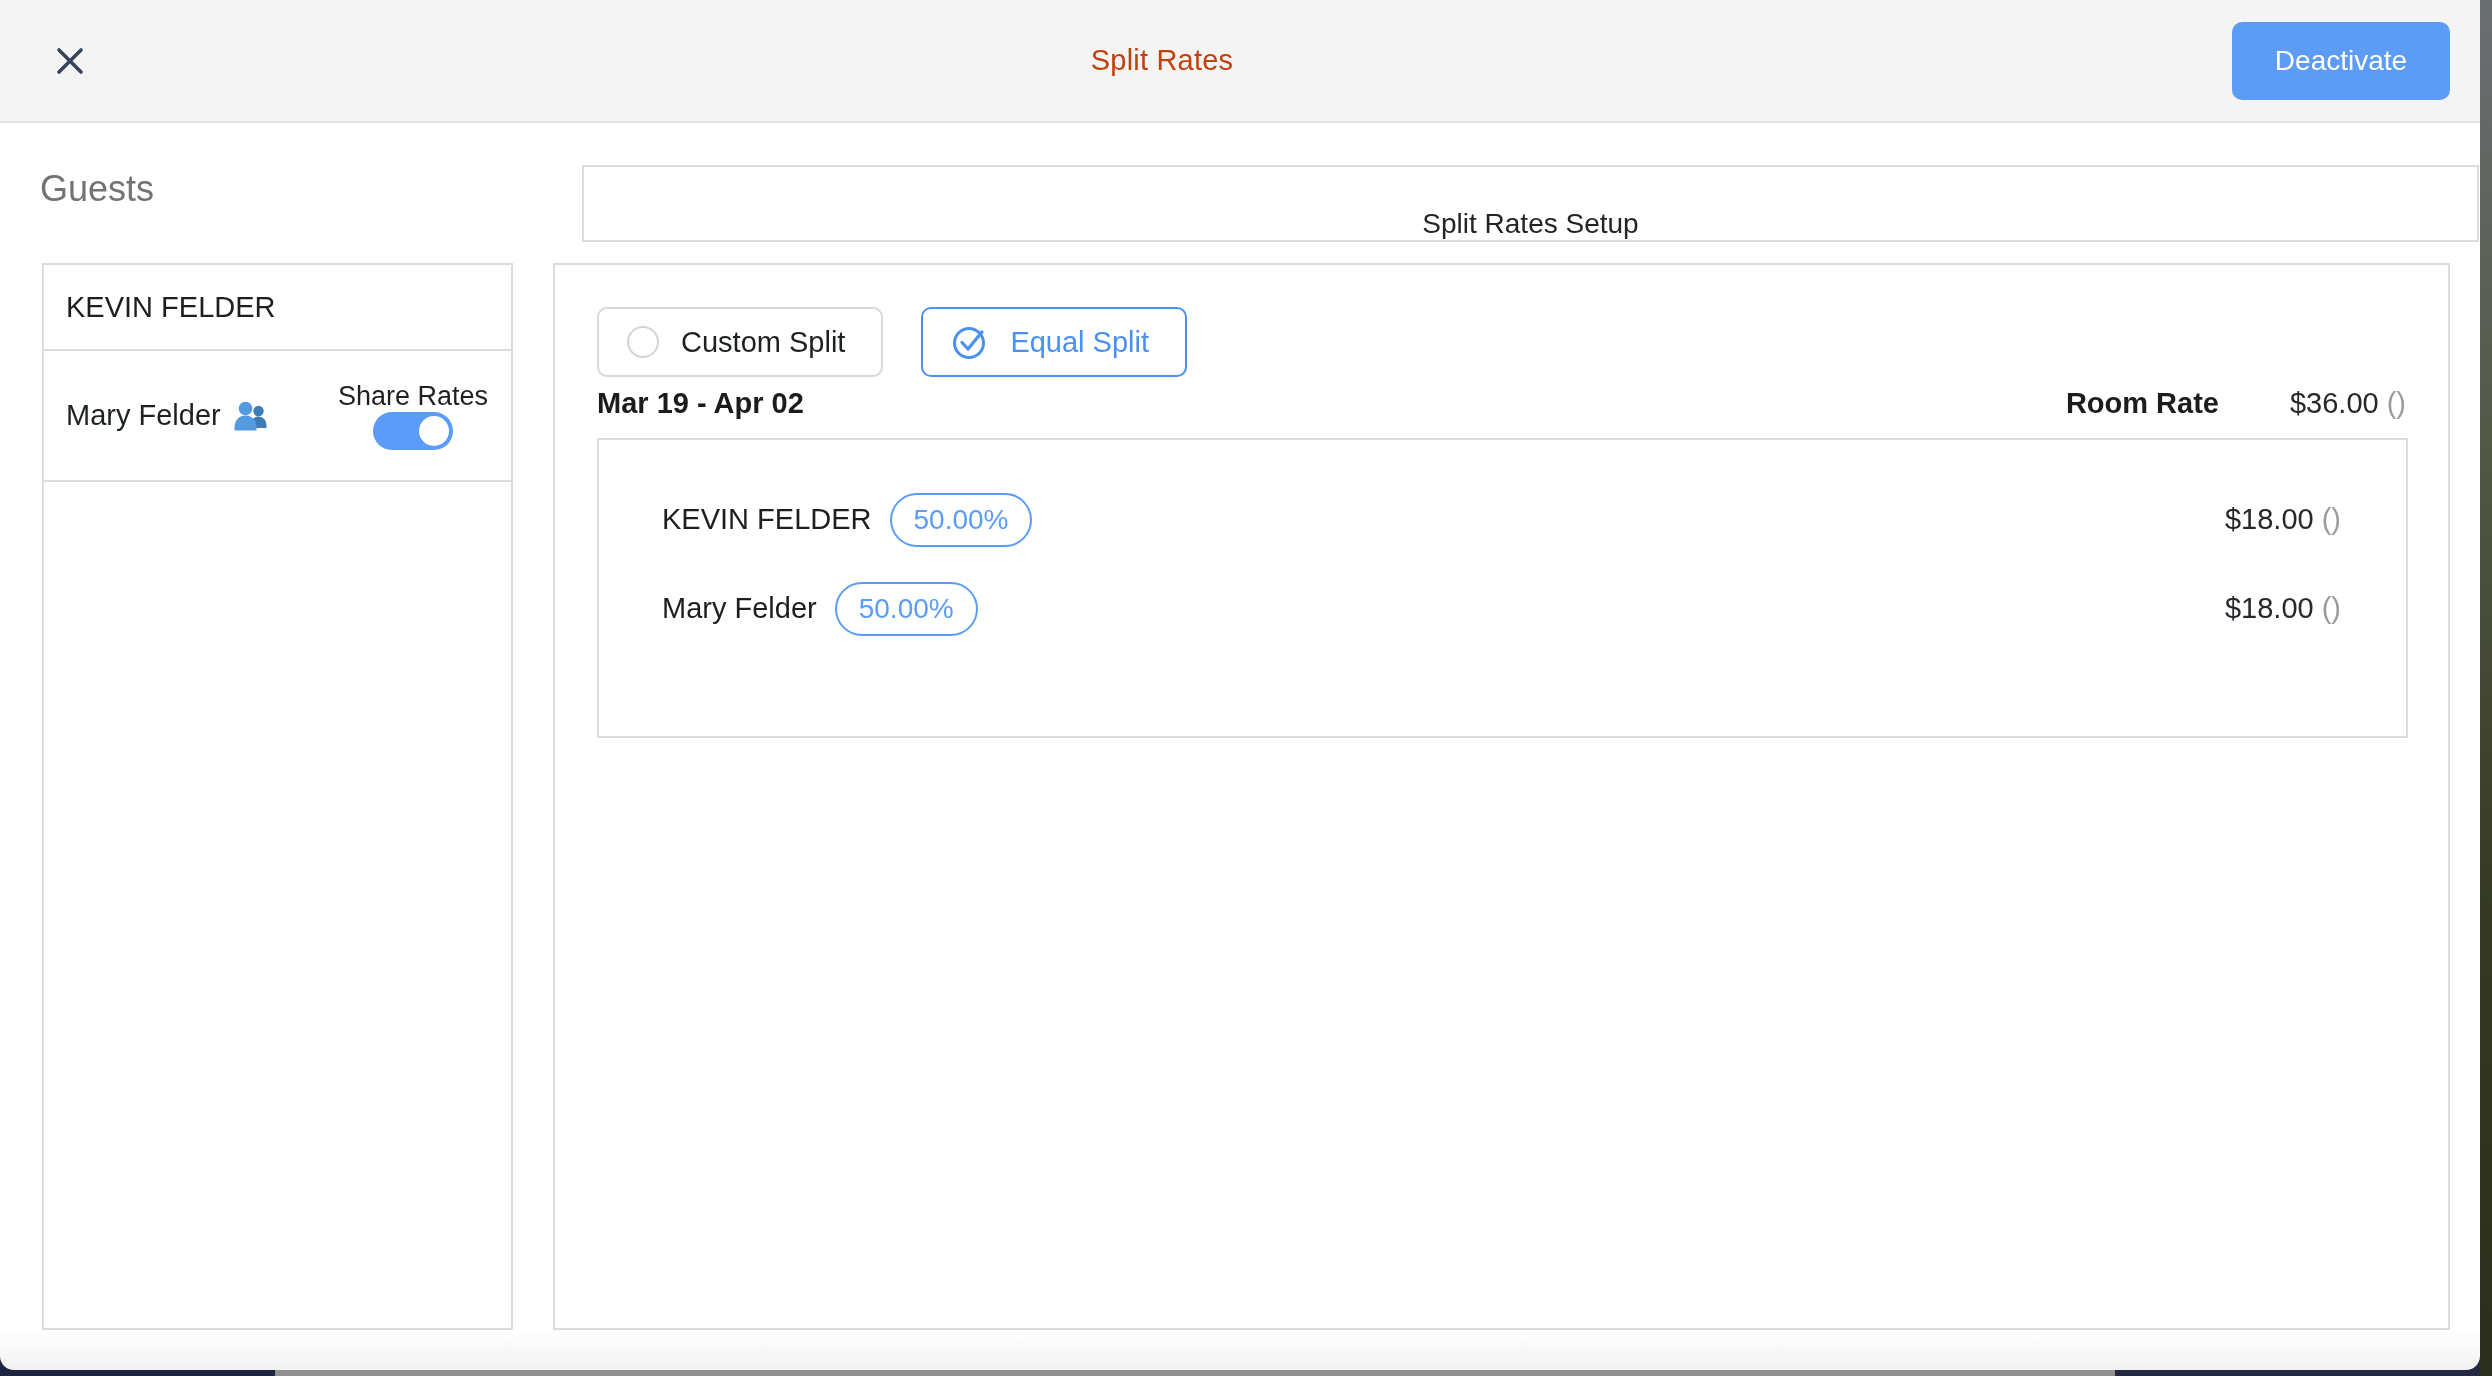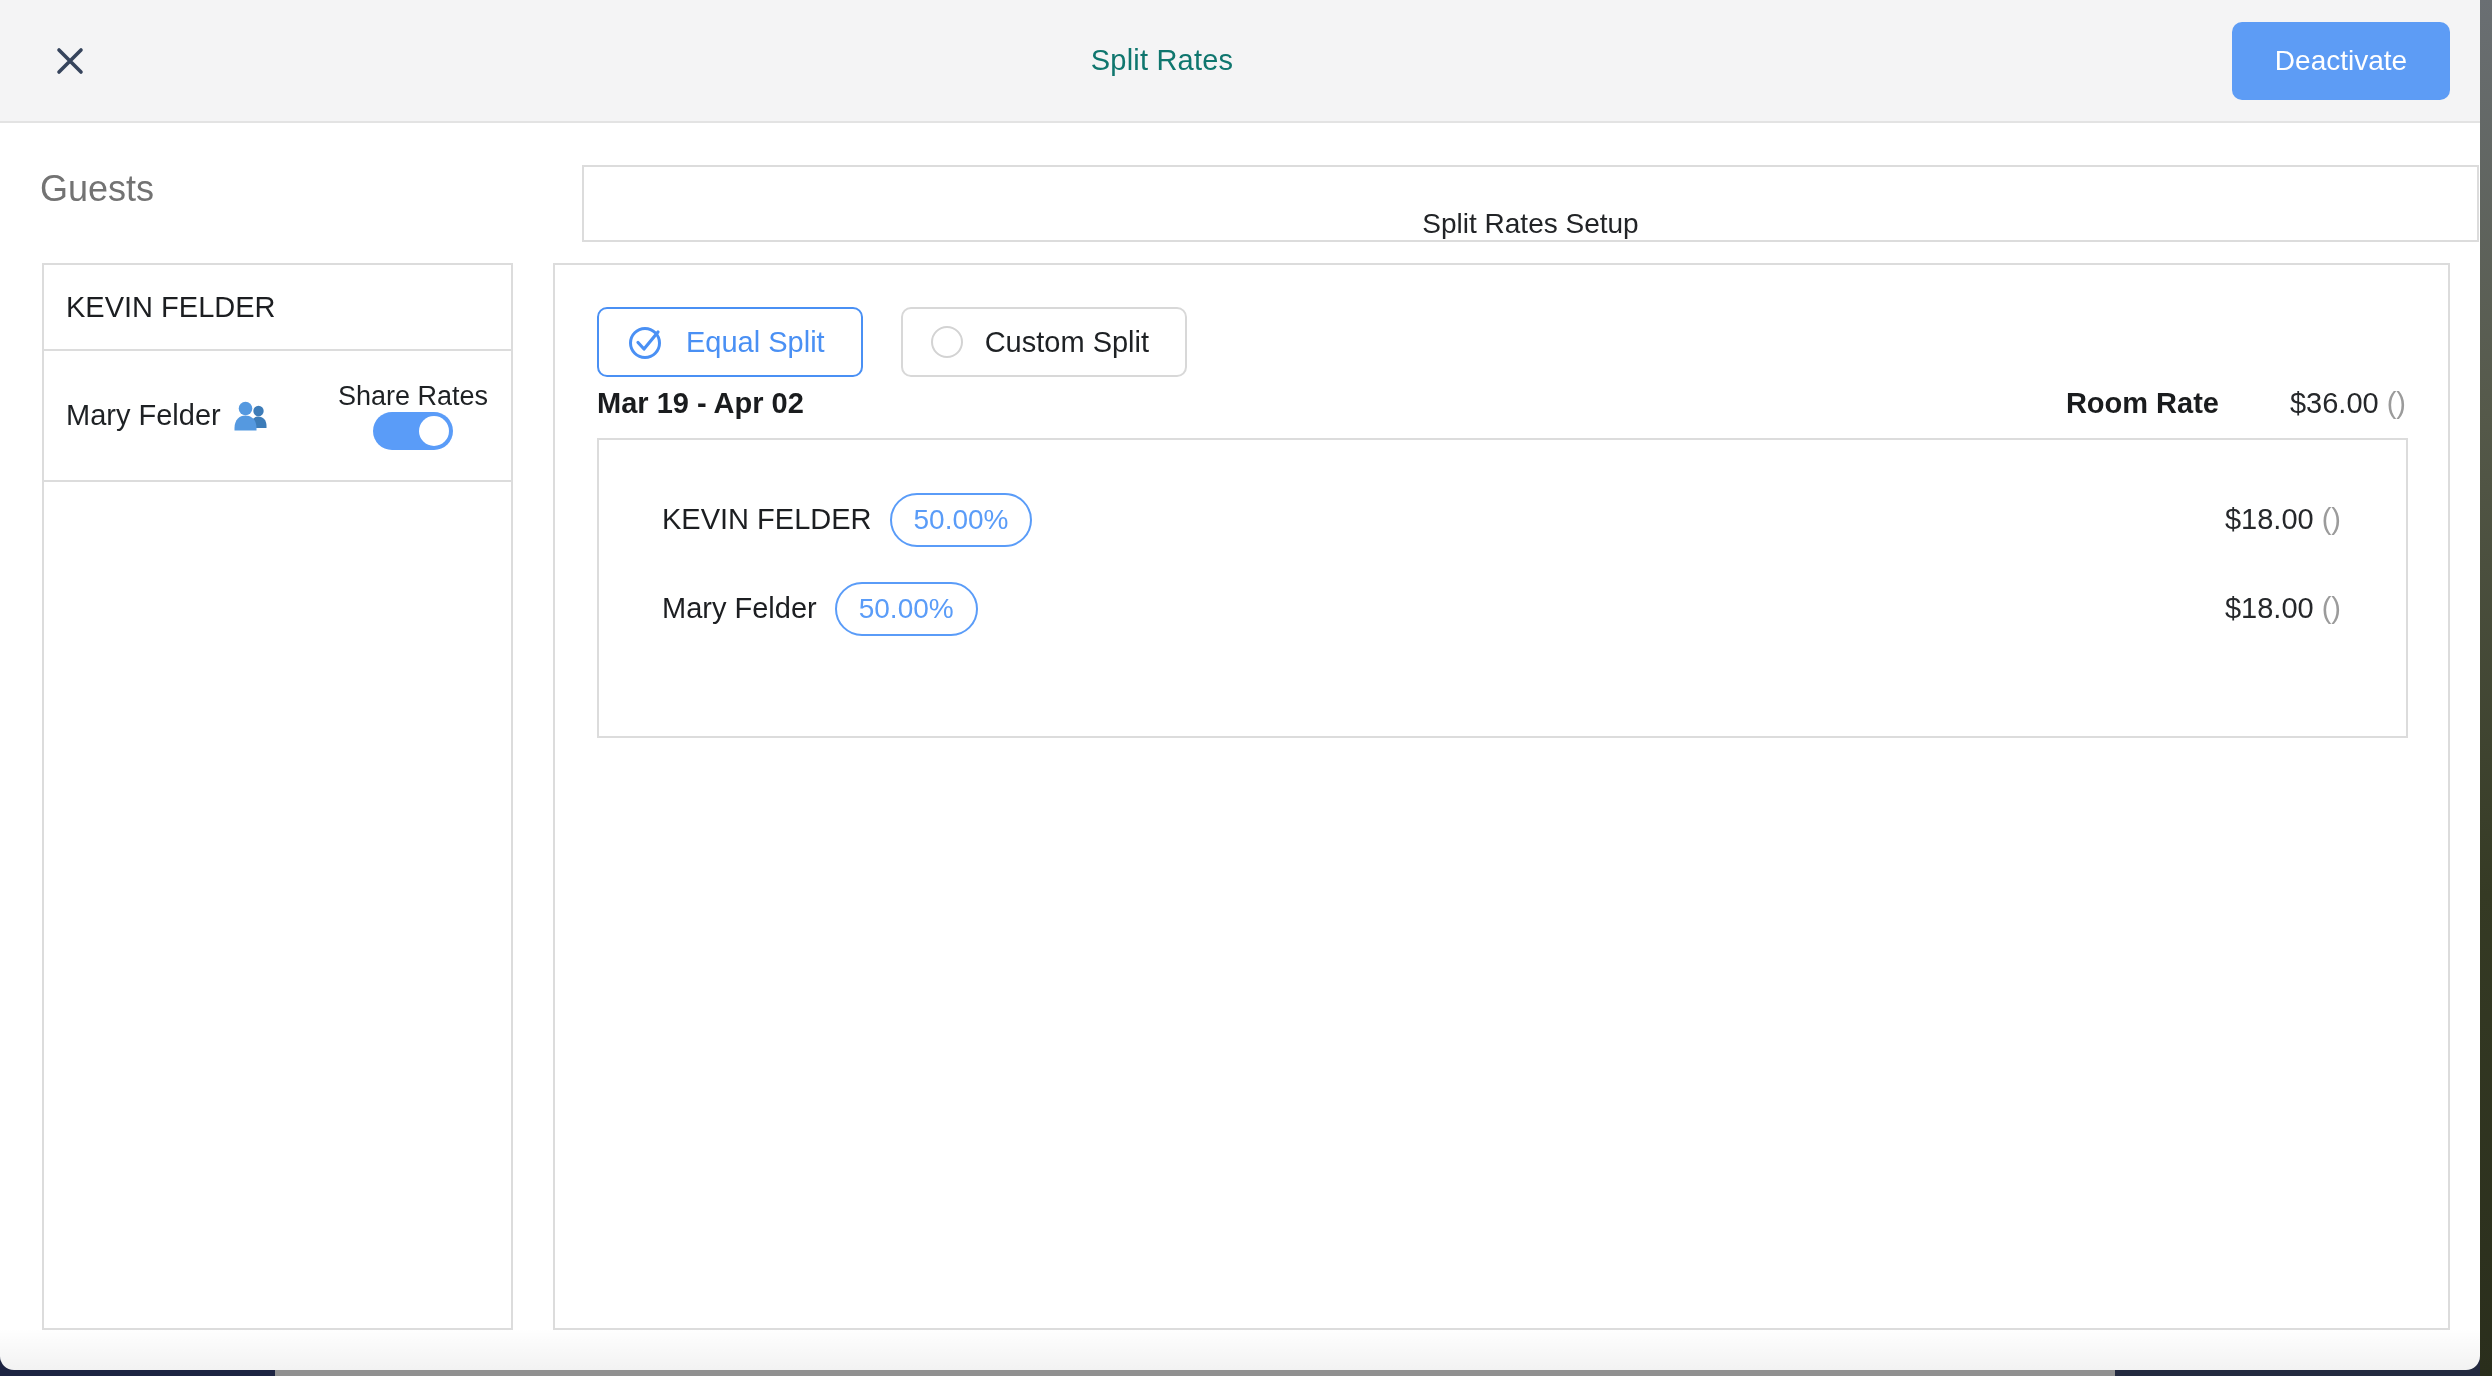--- a/index.html
+++ b/index.html
@@ -29,21 +29,21 @@
     background:linear-gradient(rgba(0,0,0,0), rgba(0,0,0,0.05)); pointer-events:none;
   }
 
   
   .hdr{
     height:123px; background:#f4f4f5; border-bottom:2px solid #e3e3e3;
     display:flex; align-items:center; padding:0 30px 0 48px;
   }
   .close-btn{ width:44px; height:44px; display:flex; align-items:center; justify-content:center; cursor:pointer; background:none; border:none; }
   .hdr-title{
-    flex:1; text-align:center; font-size:29px; color:#0f766e; letter-spacing:.2px;
+    flex:1; text-align:center; font-size:29px; color:#c2410c; letter-spacing:.2px;
   }
   .deactivate{
     width:218px; height:78px; background:#5d9cf5; color:#fff; font-size:28px;
     border:none; border-radius:10px; cursor:pointer; font-family:inherit;
   }
 
   
   .guests-label{ position:absolute; left:40px; top:168px; font-size:36px; color:#737373; }
   .sidebar{
     position:absolute; left:42px; top:263px; width:471px; height:1067px;
@@ -166,33 +166,33 @@
       </div>
     </div>
 
     <div class="setup-box">
       <span>Split Rates Setup</span>
     </div>
 
     <div class="main-panel">
 
       <div class="split-type-row">
+        <button class="split-btn unselected">
+          <span class="radio-empty"></span>
+          <span>Custom Split</span>
+        </button>
         <button class="split-btn selected">
           <span>
             <svg width="37" height="37" viewBox="0 0 37 37">
               <circle cx="18" cy="19" r="14.5" fill="none" stroke="#4a90f4" stroke-width="3"></circle>
               <path d="M11 18.5 L17 25 L31 8" fill="none" stroke="#4a90f4" stroke-width="3.2" stroke-linecap="round" stroke-linejoin="round"></path>
             </svg>
           </span>
           <span>Equal Split</span>
         </button>
-        <button class="split-btn unselected">
-          <span class="radio-empty"></span>
-          <span>Custom Split</span>
-        </button>
       </div>
 
       <div class="date-row">
         <span class="date-range">Mar 19 - Apr 02</span>
         <span class="rate-group">
           <span class="room-rate-label">Room Rate</span>
           <span class="money"><span>$36.00</span><span class="paren">()</span></span>
         </span>
       </div>
 

